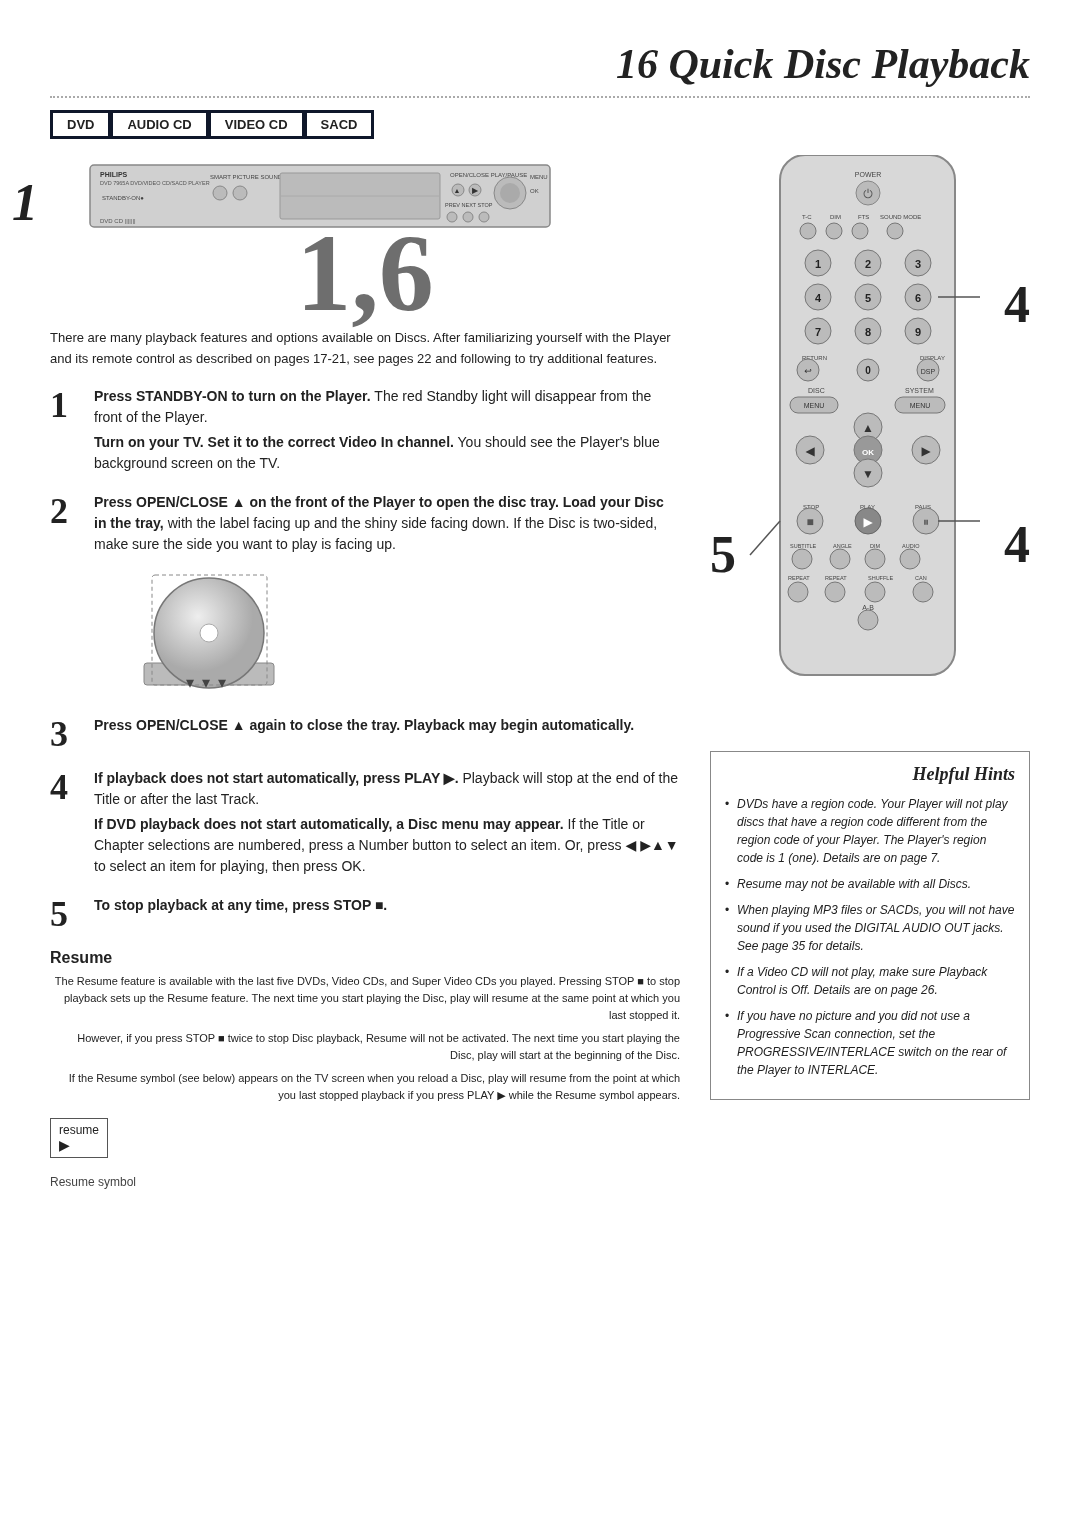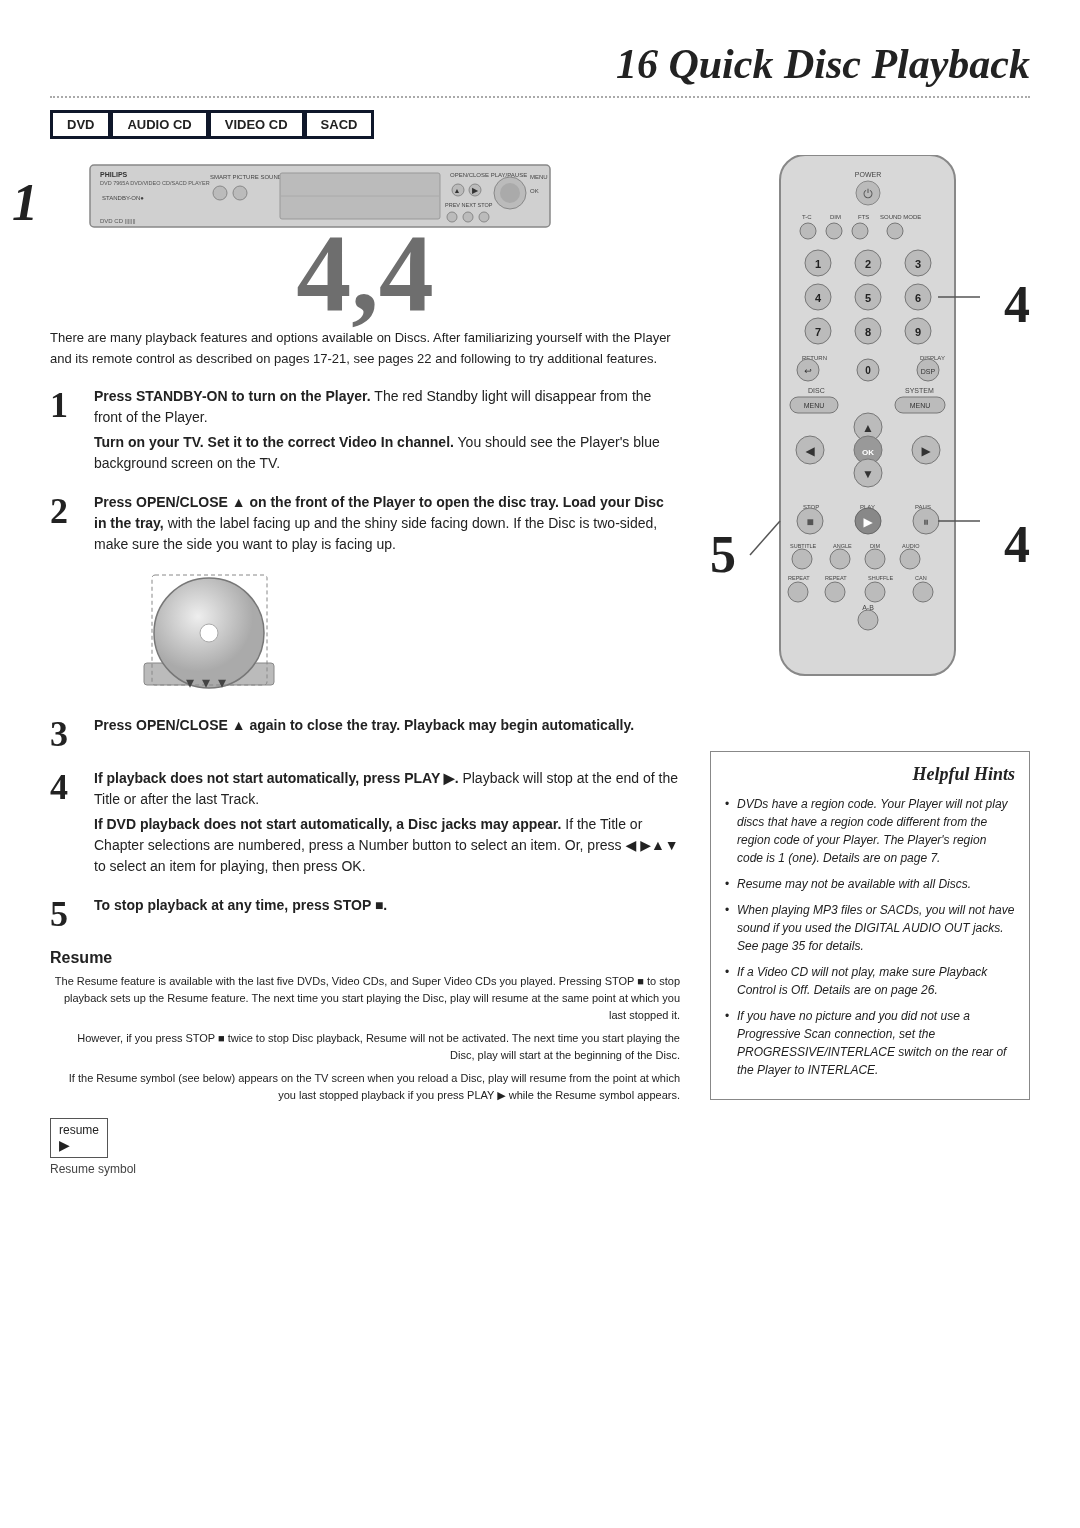--- a/index.html
+++ b/index.html
@@ -121,21 +121,21 @@
     }
     .resume-symbol-box {
       border: 1px solid #555;
       padding: 4px 8px;
       display: inline-block;
       font-size: 12px;
       margin-top: 8px;
     }
     .resume-symbol-label {
       font-size: 12px;
-      margin-top: 4px;
+      margin-top: 17px;
       color: #444;
     }
     
     .helpful-hints {
       border: 1px solid #888;
       padding: 12px 14px;
       margin-top: 16px;
       background: #fff;
     }
     .helpful-hints-title {
@@ -259,21 +259,21 @@
         <circle cx="372" cy="62" r="5" fill="#bbb" stroke="#888"></circle>
         <circle cx="388" cy="62" r="5" fill="#bbb" stroke="#888"></circle>
         <circle cx="404" cy="62" r="5" fill="#bbb" stroke="#888"></circle>
 
         <text x="450" y="38" font-size="6" fill="#444">OK</text>
 
         <text x="20" y="68" font-size="6" fill="#555">DVD  CD  |||||||</text>
       </svg>
 
       
-      <div class="big-number-overlay">4,4</div>
+      <div class="big-number-overlay">1,6</div>
     </div>
 
     <p class="intro-text">There are many playback features and options available on Discs. After familiarizing yourself with the Player and its remote control as described on pages 17-21, see pages 22 and following to try additional features.</p>
 
     <div class="step-row">
       <div class="step-num">1</div>
       <div class="step-content">
         <p><b>Press STANDBY-ON to turn on the Player.</b><span> The red Standby light will disappear from the front of the Player.</span></p>
         <p><b>Turn on your TV. Set it to the correct Video In channel.</b><span> You should see the Player's blue background screen on the TV.</span></p>
       </div>
@@ -314,21 +314,21 @@
       <div class="step-num">3</div>
       <div class="step-content">
         <p><b>Press OPEN/CLOSE ▲ again to close the tray. Playback may begin automatically.</b></p>
       </div>
     </div>
 
     <div class="step-row">
       <div class="step-num">4</div>
       <div class="step-content">
         <p><b>If playback does not start automatically, press PLAY ▶.</b><span> Playback will stop at the end of the Title or after the last Track.</span></p>
-        <p><b>If DVD playback does not start automatically, a Disc jacks may appear.</b><span> If the Title or Chapter selections are numbered, press a Number button to select an item. Or, press ◀ ▶▲▼ to select an item for playing, then press OK.</span></p>
+        <p><b>If DVD playback does not start automatically, a Disc menu may appear.</b><span> If the Title or Chapter selections are numbered, press a Number button to select an item. Or, press ◀ ▶▲▼ to select an item for playing, then press OK.</span></p>
       </div>
     </div>
 
     <div class="step-row">
       <div class="step-num">5</div>
       <div class="step-content">
         <p><b>To stop playback at any time, press STOP ■.</b></p>
       </div>
     </div>
 

